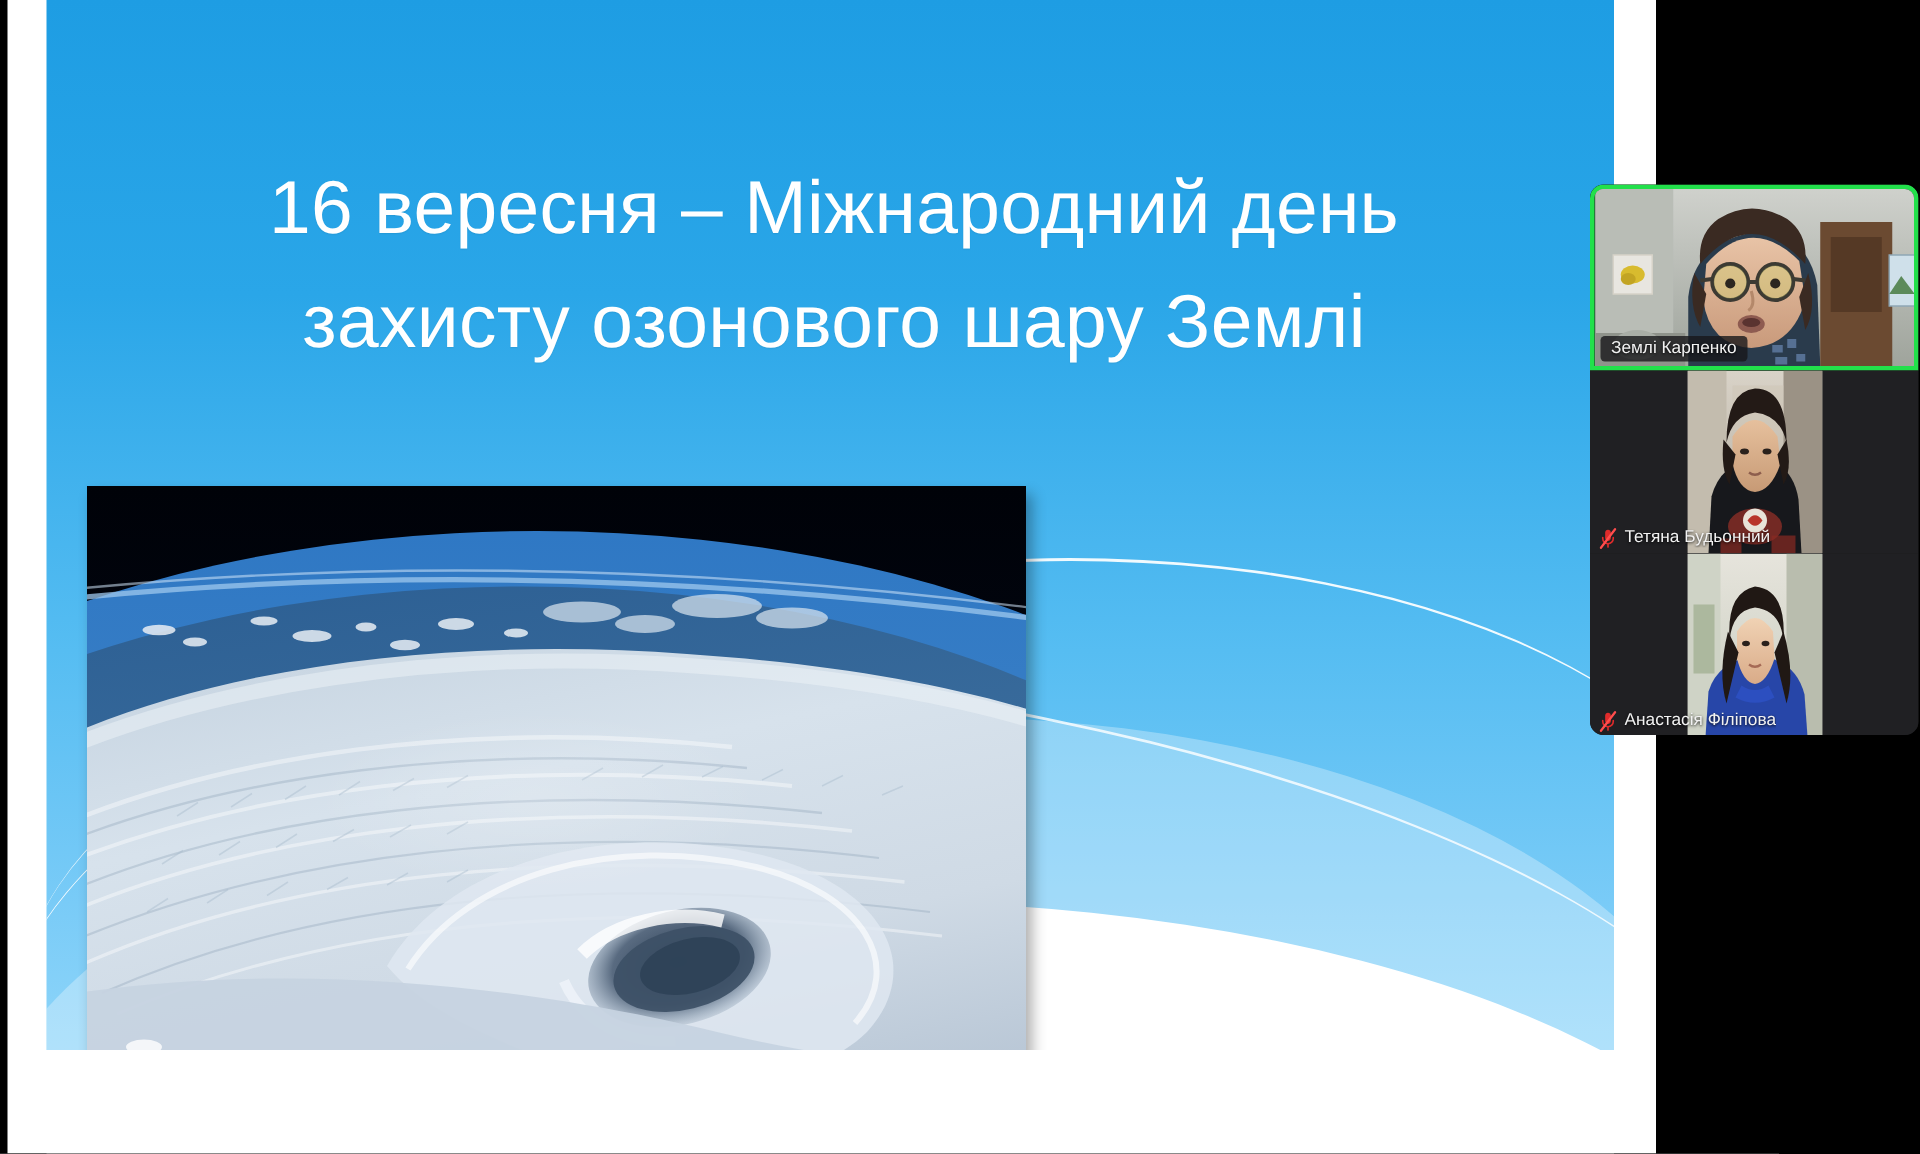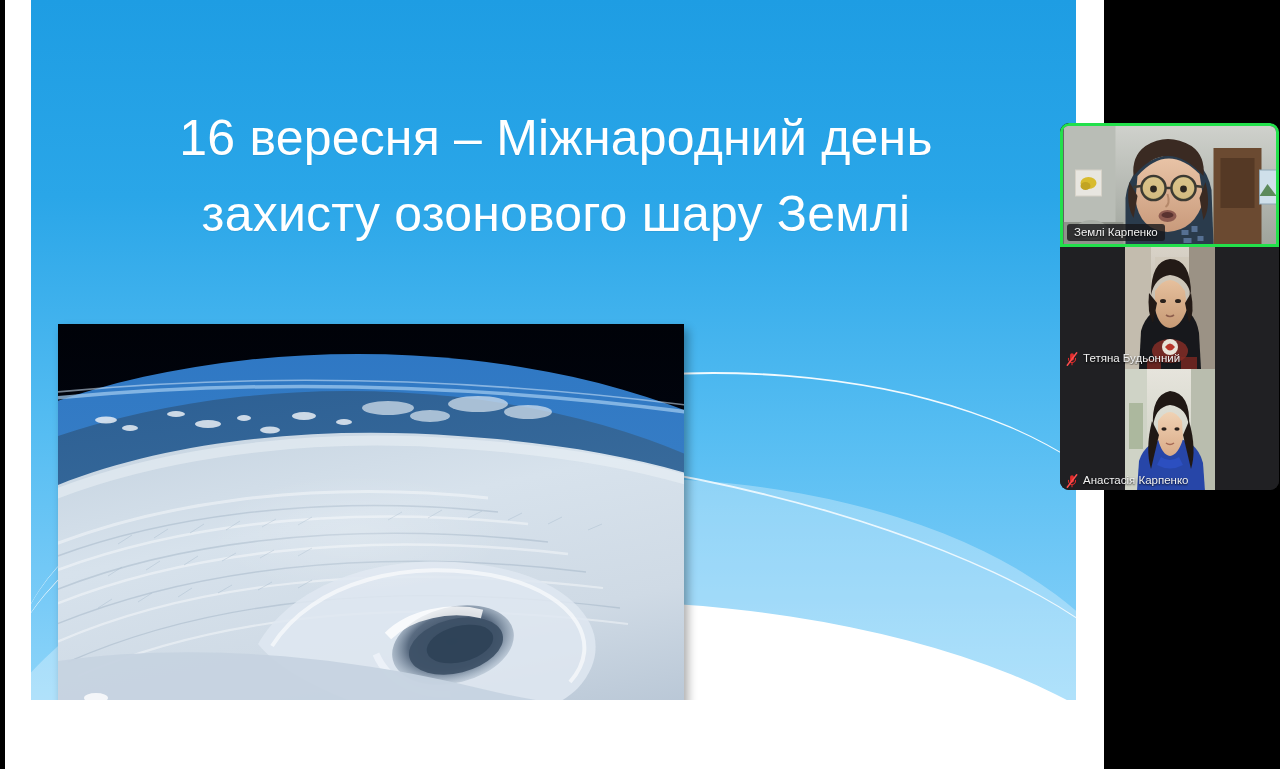--- a/index.html
+++ b/index.html
@@ -390,18 +390,18 @@
           <path d="M36 88 q9 6 18 0 l4 8 q-13 7 -26 0z" fill="#2c4fc0"></path>
         </svg>
       </div>
       <div class="namebar">
         <svg class="mic-off" viewBox="0 0 12 14" aria-hidden="true">
           <path d="M6 1.2c1.1 0 1.9.85 1.9 1.9v3.6c0 1.05-.8 1.9-1.9 1.9s-1.9-.85-1.9-1.9V3.1C4.1 2.05 4.9 1.2 6 1.2z" fill="#e02b2b"></path>
           <path d="M2.5 6.3v.7c0 1.9 1.55 3.5 3.5 3.5s3.5-1.6 3.5-3.5v-.7" stroke="#e02b2b" stroke-width="1.1" fill="none" stroke-linecap="round"></path>
           <path d="M6 10.5v2.2" stroke="#e02b2b" stroke-width="1.1" stroke-linecap="round"></path>
           <path d="M1.3 13.2L10.7 0.8" stroke="#ff4d4d" stroke-width="1.5" stroke-linecap="round"></path>
         </svg>
-        <span class="nm">Анастасія Карпенко</span>
+        <span class="nm">Анастасія Філіпова</span>
       </div>
     </div>
 
   </div>
 </div>
 
 </body></html>

